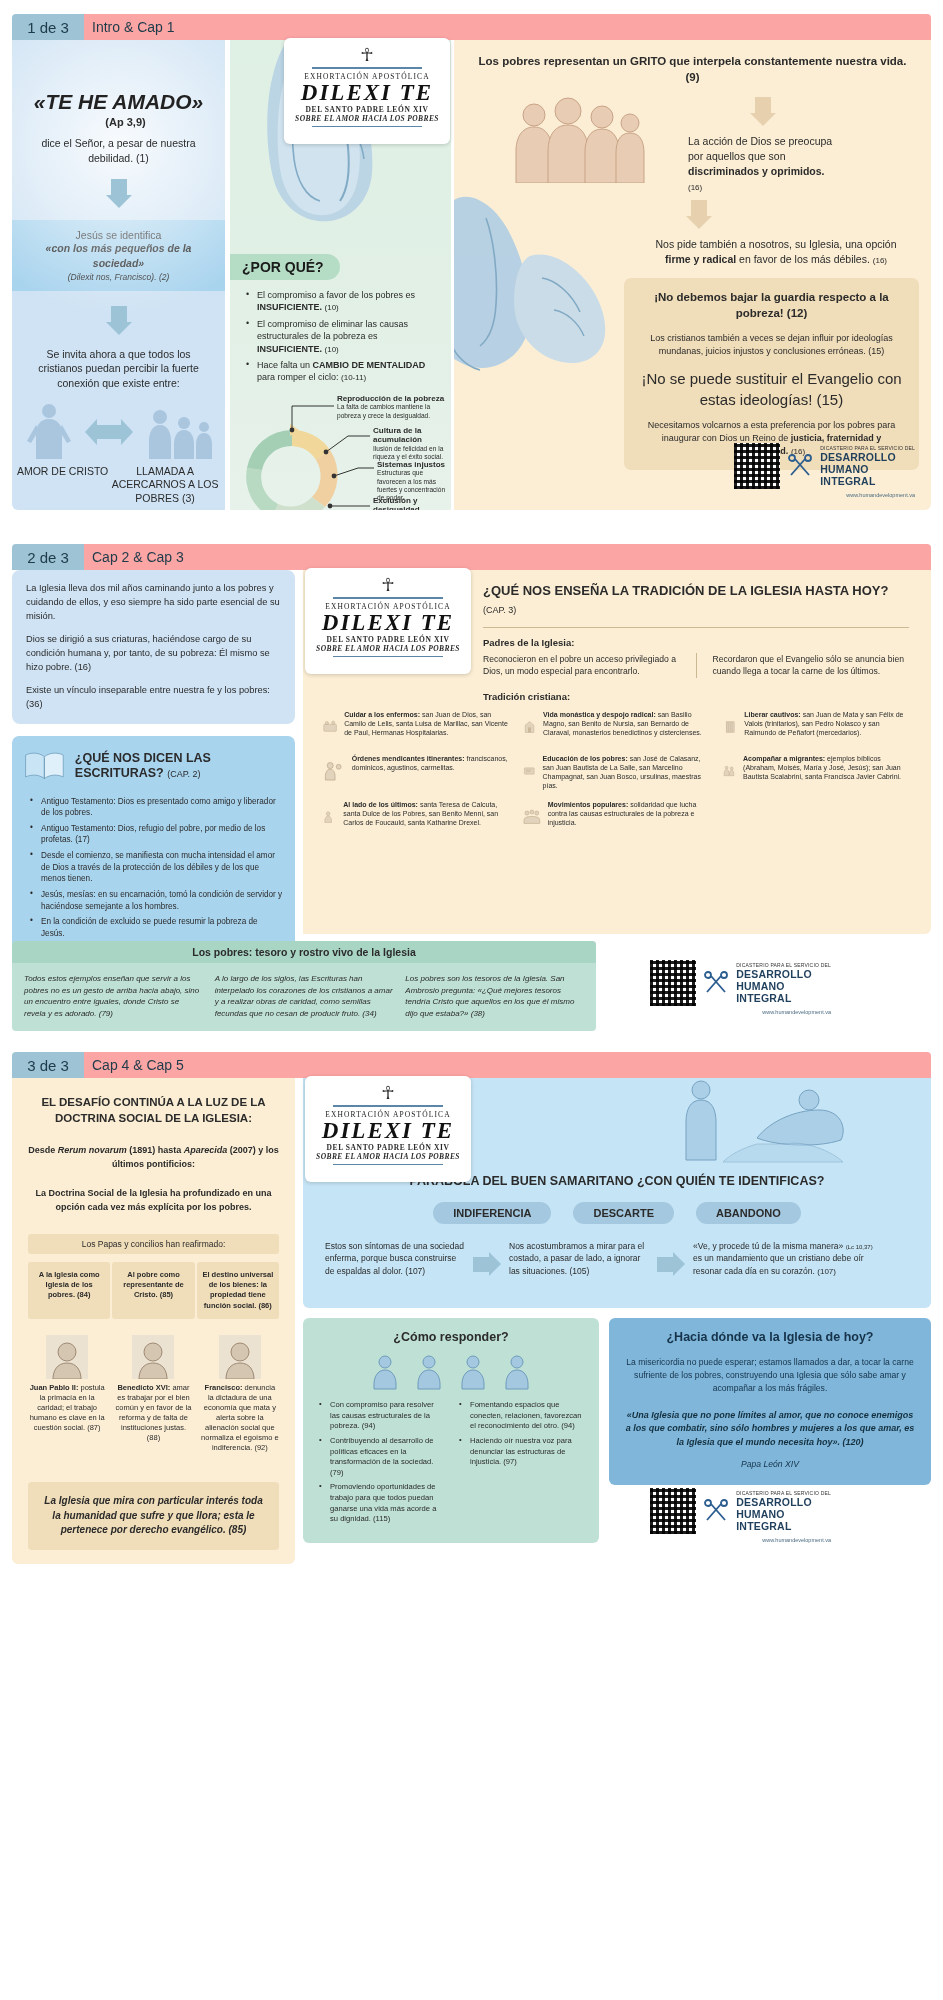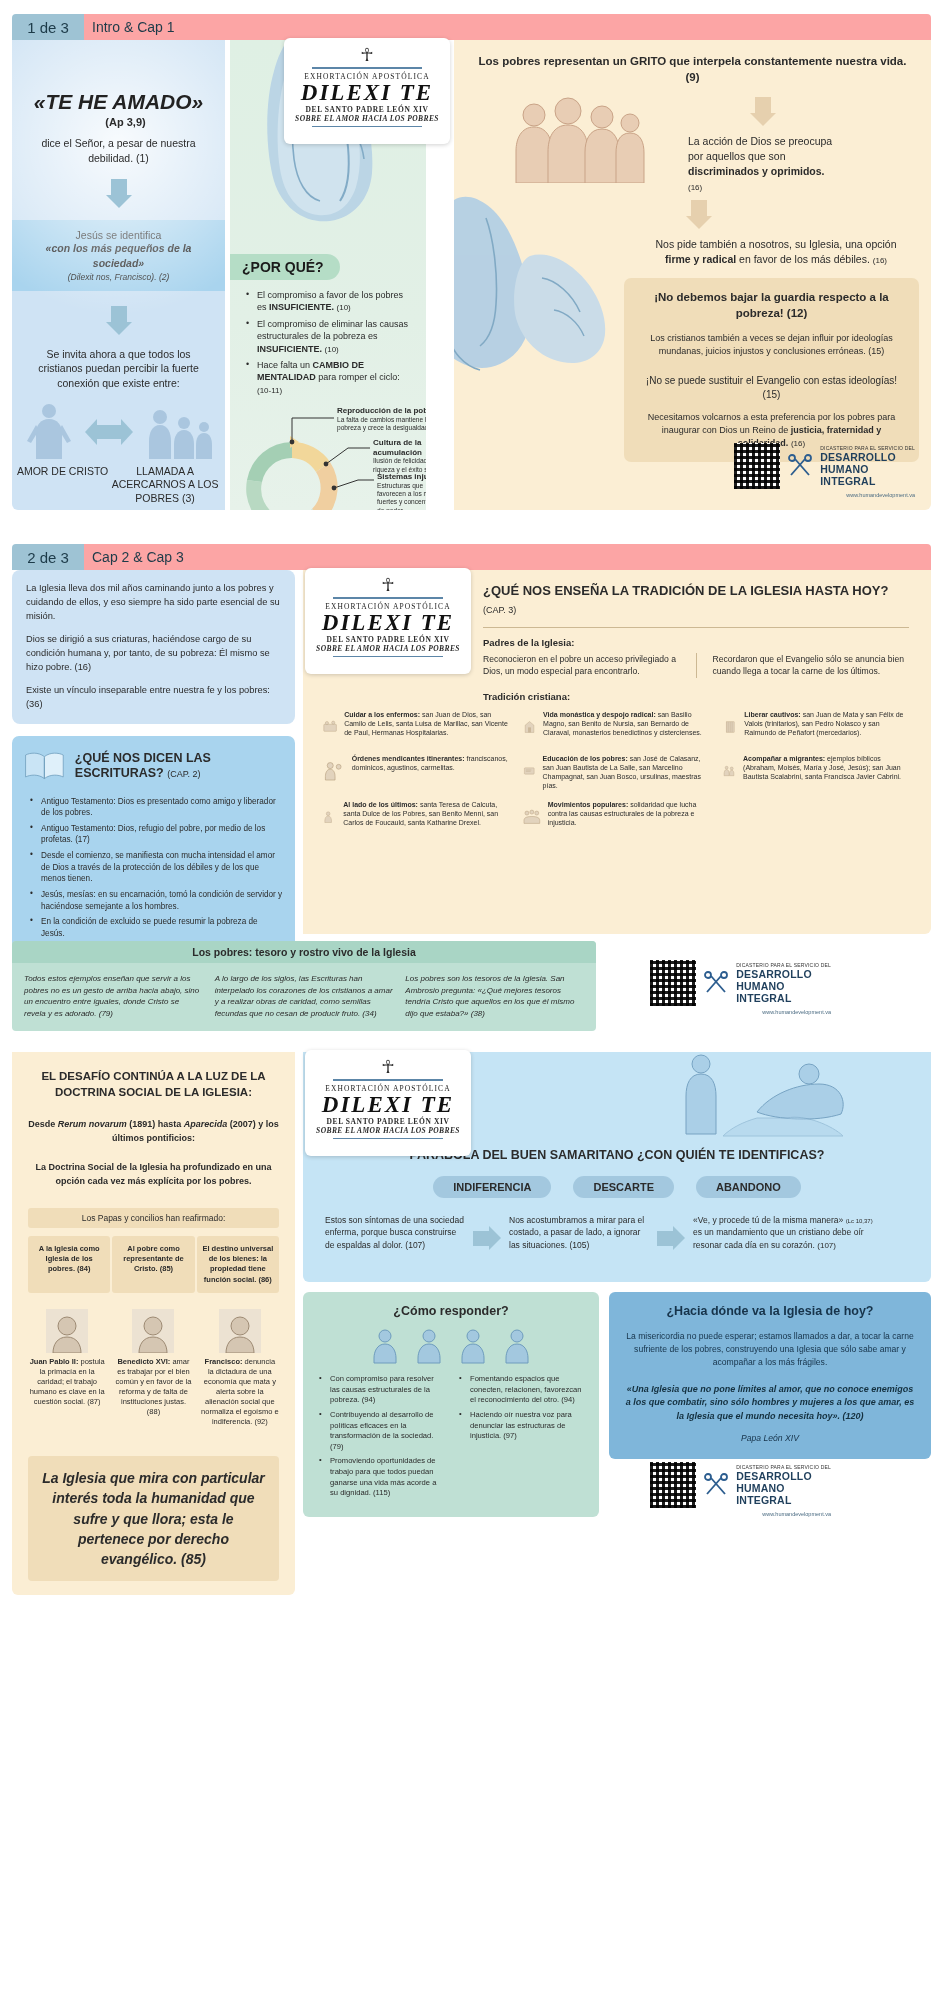--- a/index.html
+++ b/index.html
@@ -133,21 +133,21 @@
           </g>
         </svg>
       </div>
 
       <div style="display:flex;justify-content:space-around;padding:0 4px;margin-top:2px;">
         <div style="font-size:10.5px;text-align:center;line-height:1.3;">AMOR DE CRISTO</div>
         <div style="font-size:10.5px;text-align:center;line-height:1.3;width:110px;">LLAMADA A ACERCARNOS A LOS POBRES (3)</div>
       </div>
     </div>
 
-    <div style="position:absolute;left:218px;top:0;width:196px;height:470px;background:linear-gradient(180deg,#dff0e4 0%,#e2f0e6 60%,#e7f2ea 100%);overflow:hidden;">
+    <div style="position:absolute;left:218px;top:0;width:221px;height:470px;background:linear-gradient(180deg,#dff0e4 0%,#e2f0e6 60%,#e7f2ea 100%);overflow:hidden;">
 
       <svg width="219" height="235" viewBox="0 0 219 235" style="position:absolute;top:-5px;left:0;">
         <g opacity=".92">
           <path d="M70 0c18 0 44 25 58 60 10 25 16 50 14 78-2 25-18 45-42 48-26 3-48-14-56-40C36 118 34 70 44 36 50 14 58 0 70 0z" fill="#b8d3e6"></path>
           <path d="M84 14c14 6 32 34 40 66 7 27 8 52 2 72-6 19-20 30-38 28-20-2-34-20-38-46-5-32-2-76 8-102 6-14 14-22 26-18z" fill="#cfe2ef"></path>
           <path d="M96 40c9 14 19 44 22 72 2 22 0 42-8 54" stroke="#7ba6c4" stroke-width="2" fill="none"></path>
           <path d="M72 30c-8 22-12 62-8 94 3 22 12 38 26 42" stroke="#7ba6c4" stroke-width="1.6" fill="none"></path>
           <path d="M118 92c7 4 14 16 16 32" stroke="#7ba6c4" stroke-width="1.6" fill="none"></path>
         </g>
       </svg>
@@ -253,21 +253,21 @@
         <div class="arw tan" style="margin:0 0 8px 44px;">
               <div class="stem"></div>
               <div class="head"></div>
             </div>
         <div style="font-size:10.5px;line-height:1.42;text-align:center;width:268px;">Nos pide también a nosotros, su Iglesia, una opción <b>firme y radical</b> en favor de los más débiles. <span class="nref">(16)</span></div>
       </div>
 
       <div style="position:relative;margin:12px 12px 0 170px;background:#f0ddb9;border-radius:7px;padding:12px 16px;text-align:center;">
         <div style="font-size:11.5px;font-weight:bold;line-height:1.35;">¡No debemos bajar la guardia respecto a la pobreza! (12)</div>
         <div style="font-size:9px;line-height:1.45;margin-top:10px;">Los cristianos también a veces se dejan influir por ideologías mundanas, juicios injustos y conclusiones erróneas. (15)</div>
-        <div style="font-size:10px;line-height:1.45;margin-top:16px;">¡No se puede sustituir el Evangelio con estas ideologías! (15)</div>
+        <div style="font-size:15px;line-height:1.45;margin-top:10px;">¡No se puede sustituir el Evangelio con estas ideologías! (15)</div>
         <div style="font-size:9px;line-height:1.45;margin-top:8px;">Necesitamos volcarnos a esta preferencia por los pobres para inaugurar con Dios un Reino de <b>justicia, fraternidad y solidaridad.</b> <span class="nref">(16)</span></div>
       </div>
 
       <div style="position:absolute;right:16px;bottom:12px;">
         <div class="dicastery">
           <div class="qr"></div>
           <svg class="dic-key" viewBox="0 0 26 26">
             <g stroke="#2c5d8f" stroke-width="1.8" fill="none">
               <path d="M4 22L18 6"></path>
                   <path d="M22 22L8 6"></path>
@@ -456,20 +456,24 @@
           <div class="s2">HUMANO</div>
           <div class="s2">INTEGRAL</div>
         </div>
       </div>
       <div style="text-align:right;font-size:5.5px;color:#4a6b82;margin-top:3px;">www.humandevelopment.va</div>
     </div>
   </div>
 </div>
 
 <div class="panel" style="top:1052px;">
+  <div class="hdr">
+    <div class="num">3 de 3</div>
+    <div class="ttl">Cap 4 &amp; Cap 5</div>
+  </div>
 
   <div style="position:relative;height:920px;">
 
     <div style="position:absolute;left:0;top:0;width:283px;height:436px;background:#fbeed4;border-radius:0 0 0 0;padding:16px 16px 0;">
       <div style="font-size:11.5px;font-weight:bold;text-align:center;line-height:1.4;">EL DESAFÍO CONTINÚA A LA LUZ DE LA DOCTRINA SOCIAL DE LA IGLESIA:</div>
       <div style="font-size:9px;font-weight:bold;text-align:center;line-height:1.5;margin-top:18px;">Desde <i>Rerum novarum</i> (1891) hasta <i>Aparecida</i> (2007) y los últimos pontificios:</div>
       <div style="font-size:9px;font-weight:bold;text-align:center;line-height:1.5;margin-top:16px;">La Doctrina Social de la Iglesia ha profundizado en una opción cada vez más explícita por los pobres.</div>
       <div style="margin-top:20px;background:#f0ddb9;text-align:center;font-size:8.5px;padding:5px;border-radius:3px;">Los Papas y concilios han reafirmado:</div>
       <div style="display:flex;gap:2px;margin-top:8px;">
         <div style="flex:1;background:#f0ddb9;font-size:7.5px;font-weight:bold;text-align:center;padding:8px 5px;border-radius:3px;line-height:1.35;">A la Iglesia como Iglesia de los pobres. (84)</div>
@@ -499,21 +503,21 @@
             <rect width="42" height="44" fill="#ece2d2"></rect>
                 <circle cx="21" cy="17" r="9" fill="#d5c6b2" stroke="#9d8a73"></circle>
                 <path d="M21 28c-10 0-14 8-14 16h28c0-8-4-16-14-16z" fill="#d5c6b2" stroke="#9d8a73"></path>
           </svg>
           <div style="font-size:7.5px;line-height:1.35;margin-top:4px;"><b>Francisco:</b> <span>denuncia la dictadura de una economía que mata y alerta sobre la alienación social que normaliza el egoísmo e indiferencia. (92)</span></div>
         </div>
       </div>
     </div>
 
     <div style="position:absolute;left:0;top:404px;width:283px;background:#fbeed4;padding:0 16px 14px;border-radius:0 0 6px 6px;">
-      <div style="background:#f0ddb9;border-radius:4px;padding:12px 14px;font-size:14px;font-style:italic;font-weight:bold;text-align:center;line-height:1.45;">La Iglesia que mira con particular interés toda la humanidad que sufre y que llora; esta le pertenece por derecho evangélico. (85)</div>
+      <div style="background:#f0ddb9;border-radius:4px;padding:12px 14px;font-size:10px;font-style:italic;font-weight:bold;text-align:center;line-height:1.45;">La Iglesia que mira con particular interés toda la humanidad que sufre y que llora; esta le pertenece por derecho evangélico. (85)</div>
     </div>
 
     <div style="position:absolute;left:291px;top:0;width:628px;height:230px;background:#c5e4f5;border-radius:0 0 6px 6px;overflow:hidden;">
       <svg width="330" height="92" viewBox="0 0 330 92" style="position:absolute;right:20px;top:-4px;opacity:.9;">
         <g fill="#a8cde6" stroke="#6e9cbd" stroke-width="1">
           <circle cx="120" cy="16" r="9"></circle>
               <path d="M120 26c-11 0-15 10-15 22v38h30V48c0-12-4-22-15-22z"></path>
           <circle cx="228" cy="26" r="10"></circle>
               <path d="M238 36c-22 0-48 10-62 28 20 8 60 10 84 2 6-12 0-30-22-30z"></path>
           <path d="M176 70c-14 4-26 10-34 18h120c-10-10-38-22-56-18z" opacity=".5"></path>

